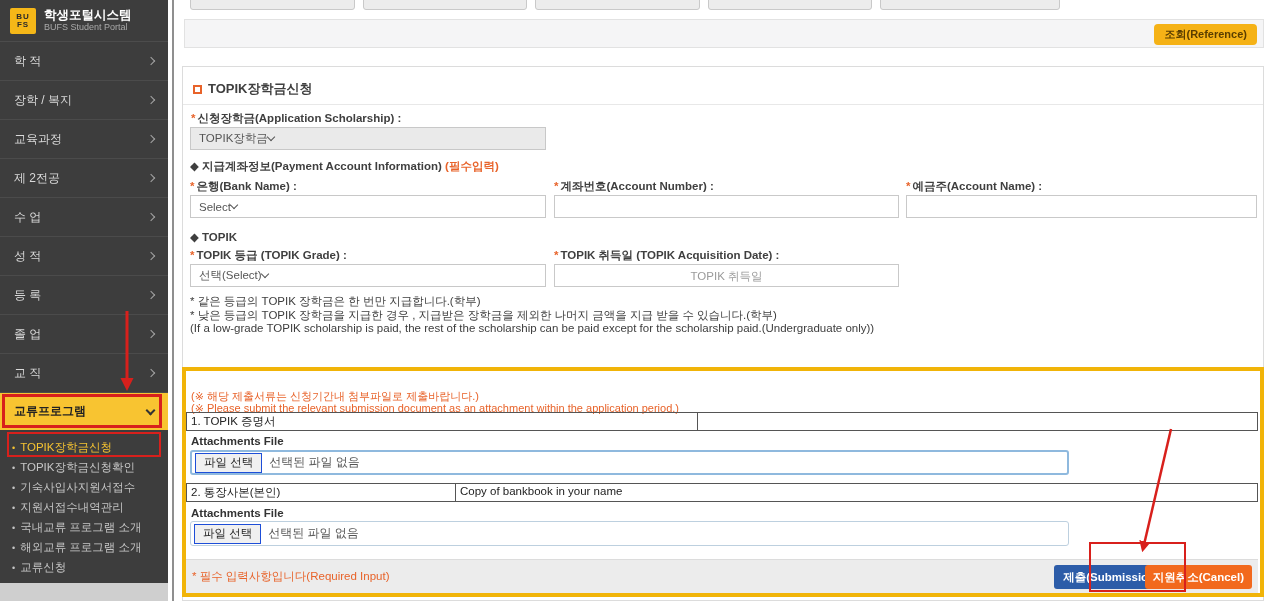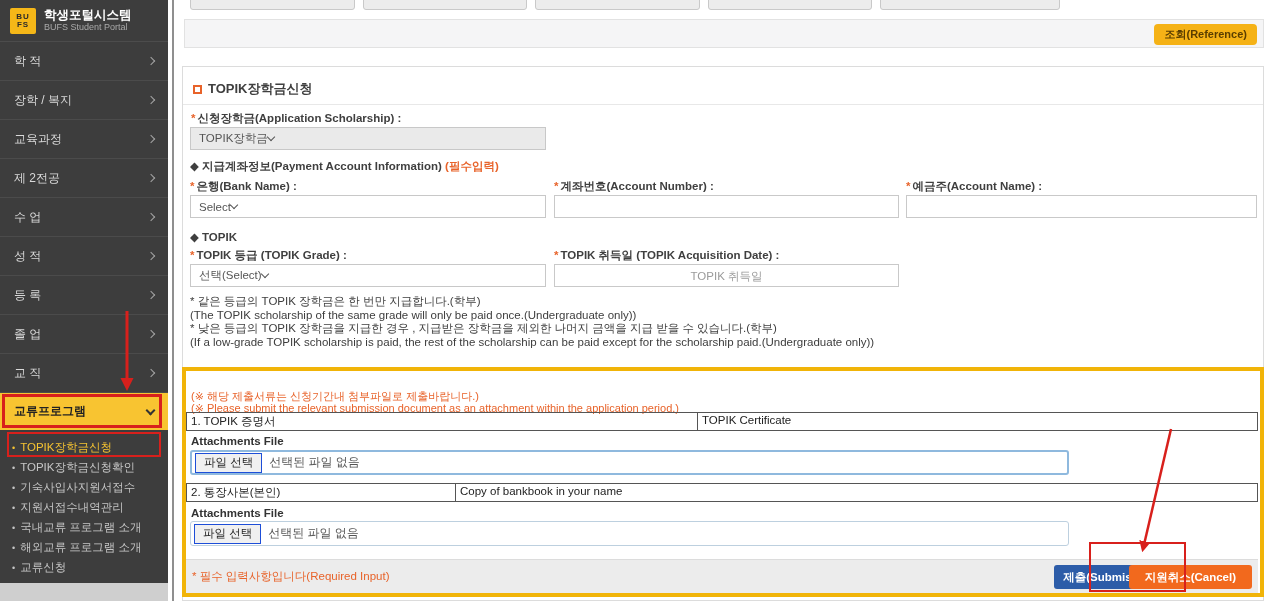--- a/index.html
+++ b/index.html
@@ -59,21 +59,21 @@
   .doc-cell-en { flex:1; padding:1px 0 0 4px; }
   .attach-label { position:absolute; left:5px; font-size:11.5px; font-weight:bold; color:#333; }
   .filebox { position:absolute; left:4px; width:879px; height:25px; background:#fff; display:flex; align-items:center; }
   .filebox.focus { border:2px solid #8fb9de; border-radius:3px; }
   .filebox.plain { border:1px solid #bdd0df; border-radius:3px; }
   .file-btn { margin-left:3px; padding:1px 8px 2px; border:1px solid #1d4ed8; background:#f0f0f0; font-size:11.5px; color:#222; font-family:inherit; cursor:pointer; }
   .file-status { margin-left:7px; font-size:12px; color:#555; }
   .docs-footer { position:absolute; left:0; top:188px; width:1072px; height:34px; background:#ececec; border-top:1px solid #dcdcdc; }
   .footer-note { position:absolute; left:6px; top:9px; font-size:11.5px; color:#e8632a; white-space:nowrap; }
   .btn-submit { position:absolute; right:90px; top:5px; height:24px; padding:0 9px; background:#2c5ca8; color:#fff; border:none; border-radius:3px; font-size:11.5px; font-weight:bold; font-family:inherit; cursor:pointer; }
-  .btn-cancel { position:absolute; right:6px; top:5px; height:24px; padding:0 16px; background:#f2691d; color:#fff; border:none; border-radius:3px; font-size:11.5px; font-weight:bold; font-family:inherit; cursor:pointer; }
+  .btn-cancel { position:absolute; right:6px; top:5px; height:24px; padding:0 8px; background:#f2691d; color:#fff; border:none; border-radius:3px; font-size:11.5px; font-weight:bold; font-family:inherit; cursor:pointer; }
 
   
   .anno { position:absolute; border:3px solid #d8201c; z-index:20; pointer-events:none; }
   .anno.thin { border-width:2px; }
   .arrows { position:absolute; left:0; top:0; width:1269px; height:601px; z-index:20; pointer-events:none; }
 </style>
 </head>
 <body>
 
 <div class="page">
@@ -216,33 +216,31 @@
       <span class="req">*</span><span>TOPIK 취득일 (TOPIK Acquisition Date) :</span>
     </div>
     <div class="sel" style="left:7px; top:197px; width:356px;">
       <span>선택(Select)</span>
       <span class="sel-arrow"></span>
     </div>
     <input class="inp center" style="left: 371px; top: 197px; width: 345px; text-align: center;" placeholder="TOPIK 취득일">
 
     <div class="notes">
       <div class="note-line">* 같은 등급의 TOPIK 장학금은 한 번만 지급합니다.(학부)</div>
-      <div class="note-line">(The TOPIK scholarship of the same grade will only be paid once.(Undergraduate only))</div>
       <div class="note-line">* 낮은 등급의 TOPIK 장학금을 지급한 경우 , 지급받은 장학금을 제외한 나머지 금액을 지급 받을 수 있습니다.(학부)</div>
       <div class="note-line">(If a low-grade TOPIK scholarship is paid, the rest of the scholarship can be paid except for the scholarship paid.(Undergraduate only))</div>
     </div>
   </section>
 
   <section class="docs-box">
     <div class="docs-notice" style="top:18px;">(※ 해당 제출서류는 신청기간내 첨부파일로 제출바랍니다.)</div>
     <div class="docs-notice" style="top:31px;">(※ Please submit the relevant submission document as an attachment within the application period.)</div>
 
     <div class="doc-row" style="top:41px;">
       <div class="doc-cell-kr" style="width:511px;">1. TOPIK 증명서</div>
-      <div class="doc-cell-en">TOPIK Certificate</div>
     </div>
     <div class="attach-label" style="top:64px;">Attachments File</div>
     <div class="filebox focus" style="top:79px;">
       <button class="file-btn">파일 선택</button>
       <span class="file-status">선택된 파일 없음</span>
     </div>
 
     <div class="doc-row" style="top:112px;">
       <div class="doc-cell-kr" style="width:269px;">2. 통장사본(본인)</div>
       <div class="doc-cell-en">Copy of bankbook in your name</div>

